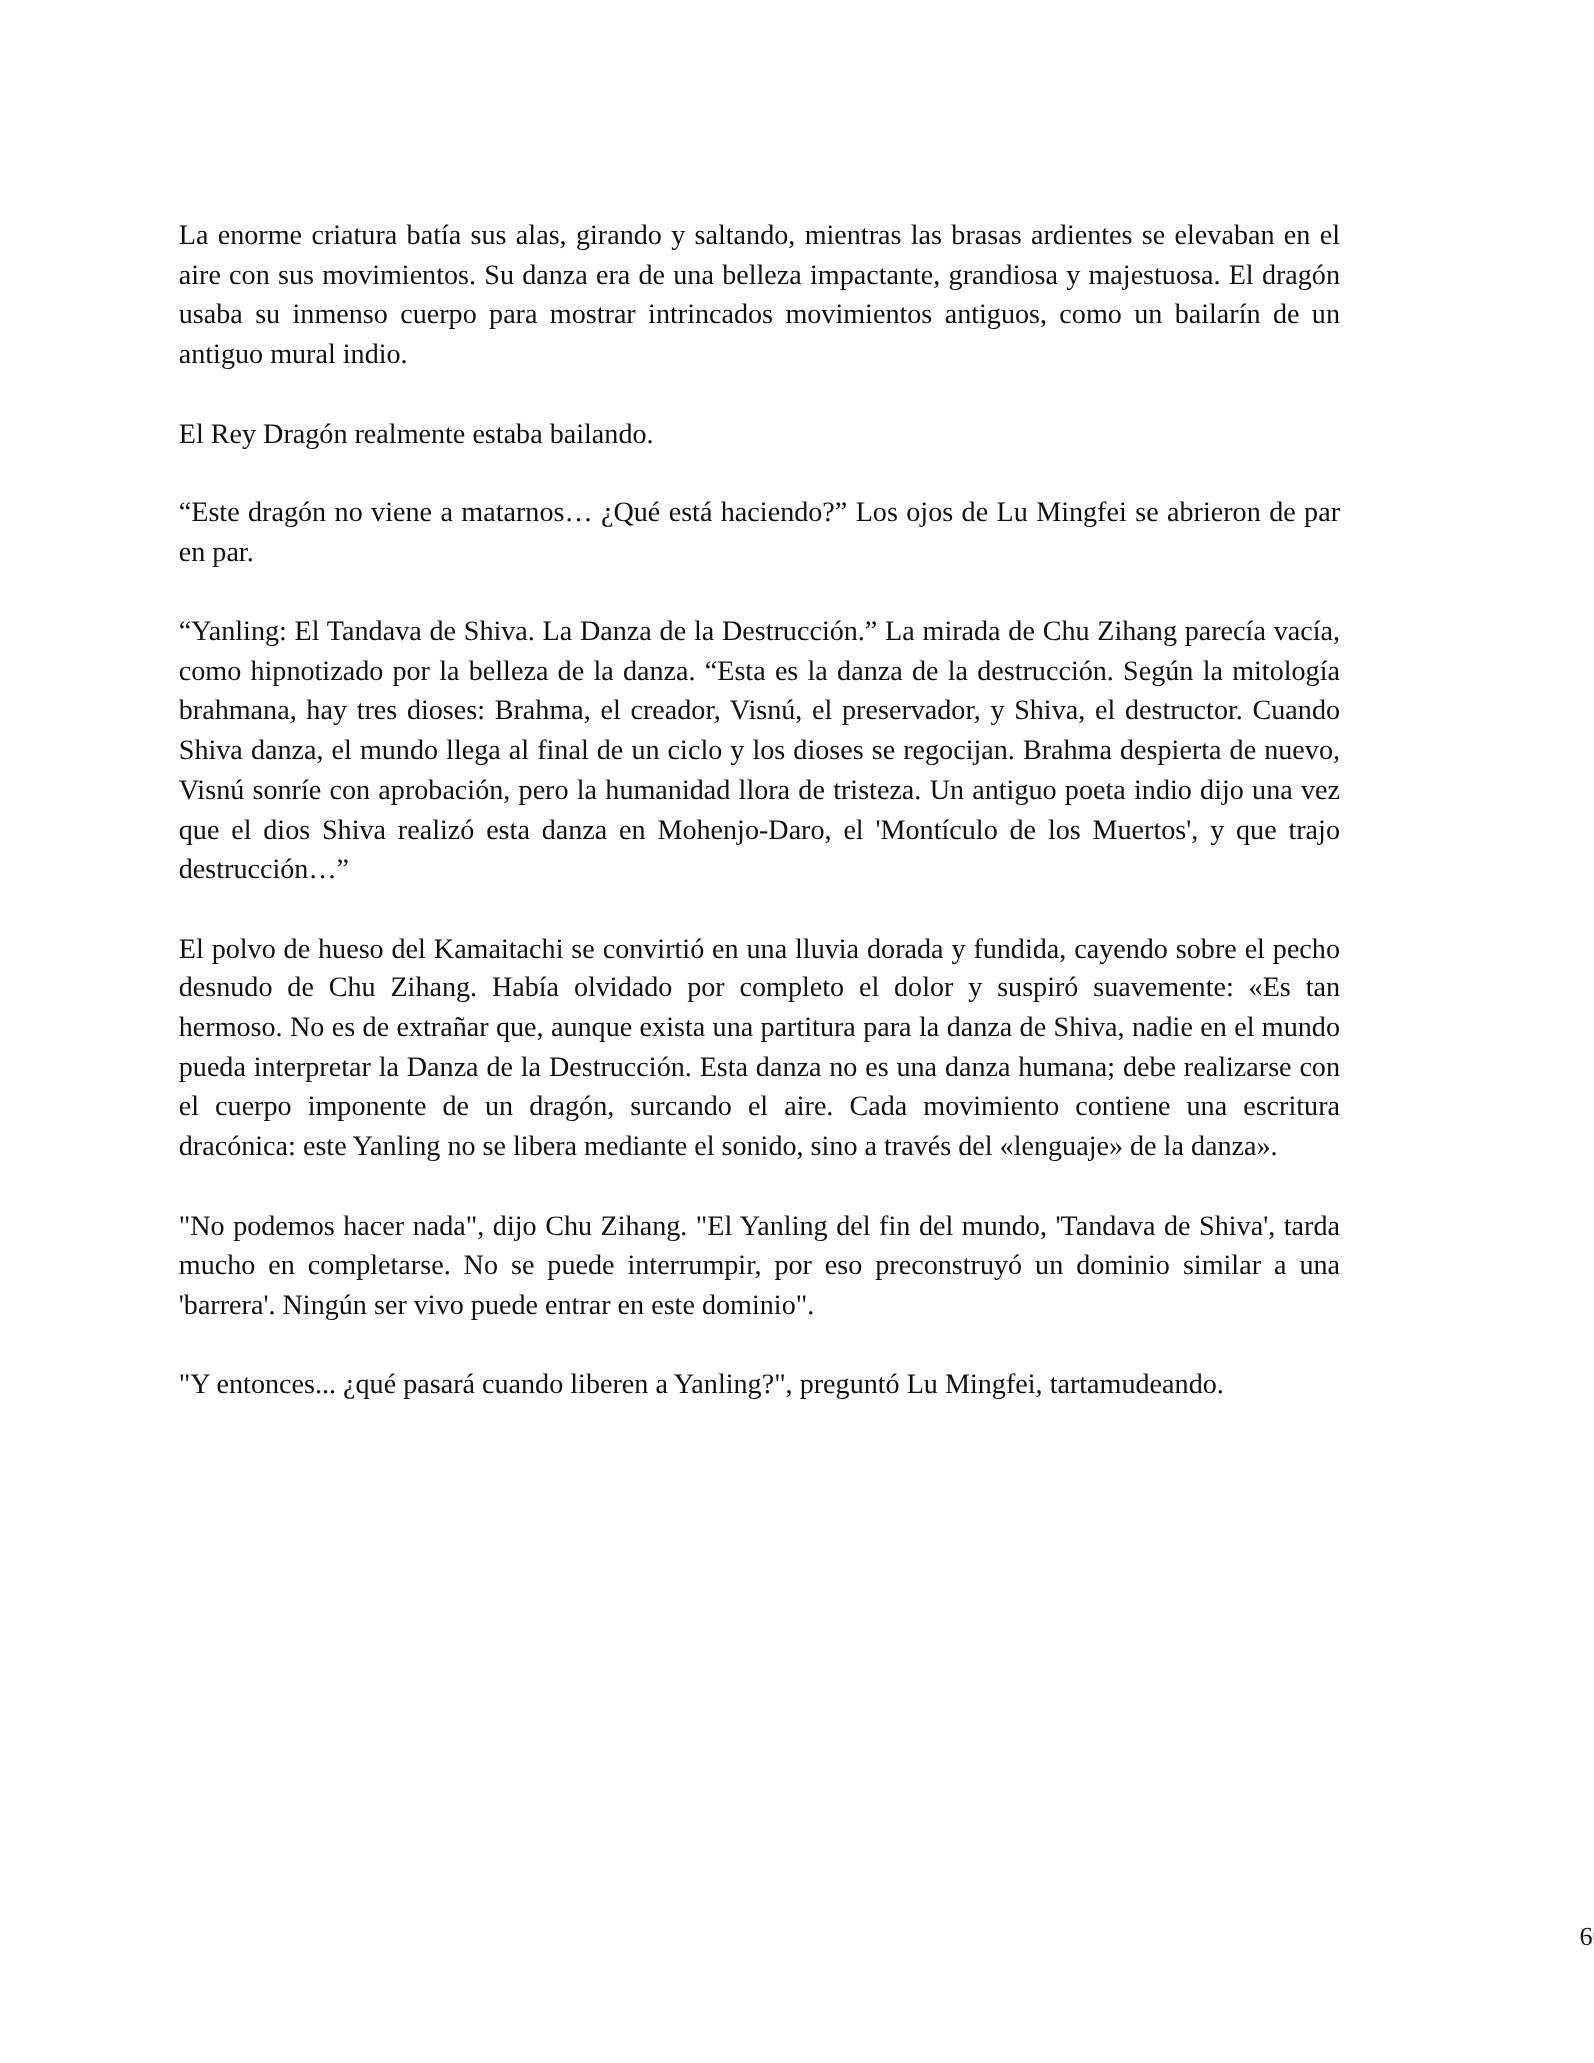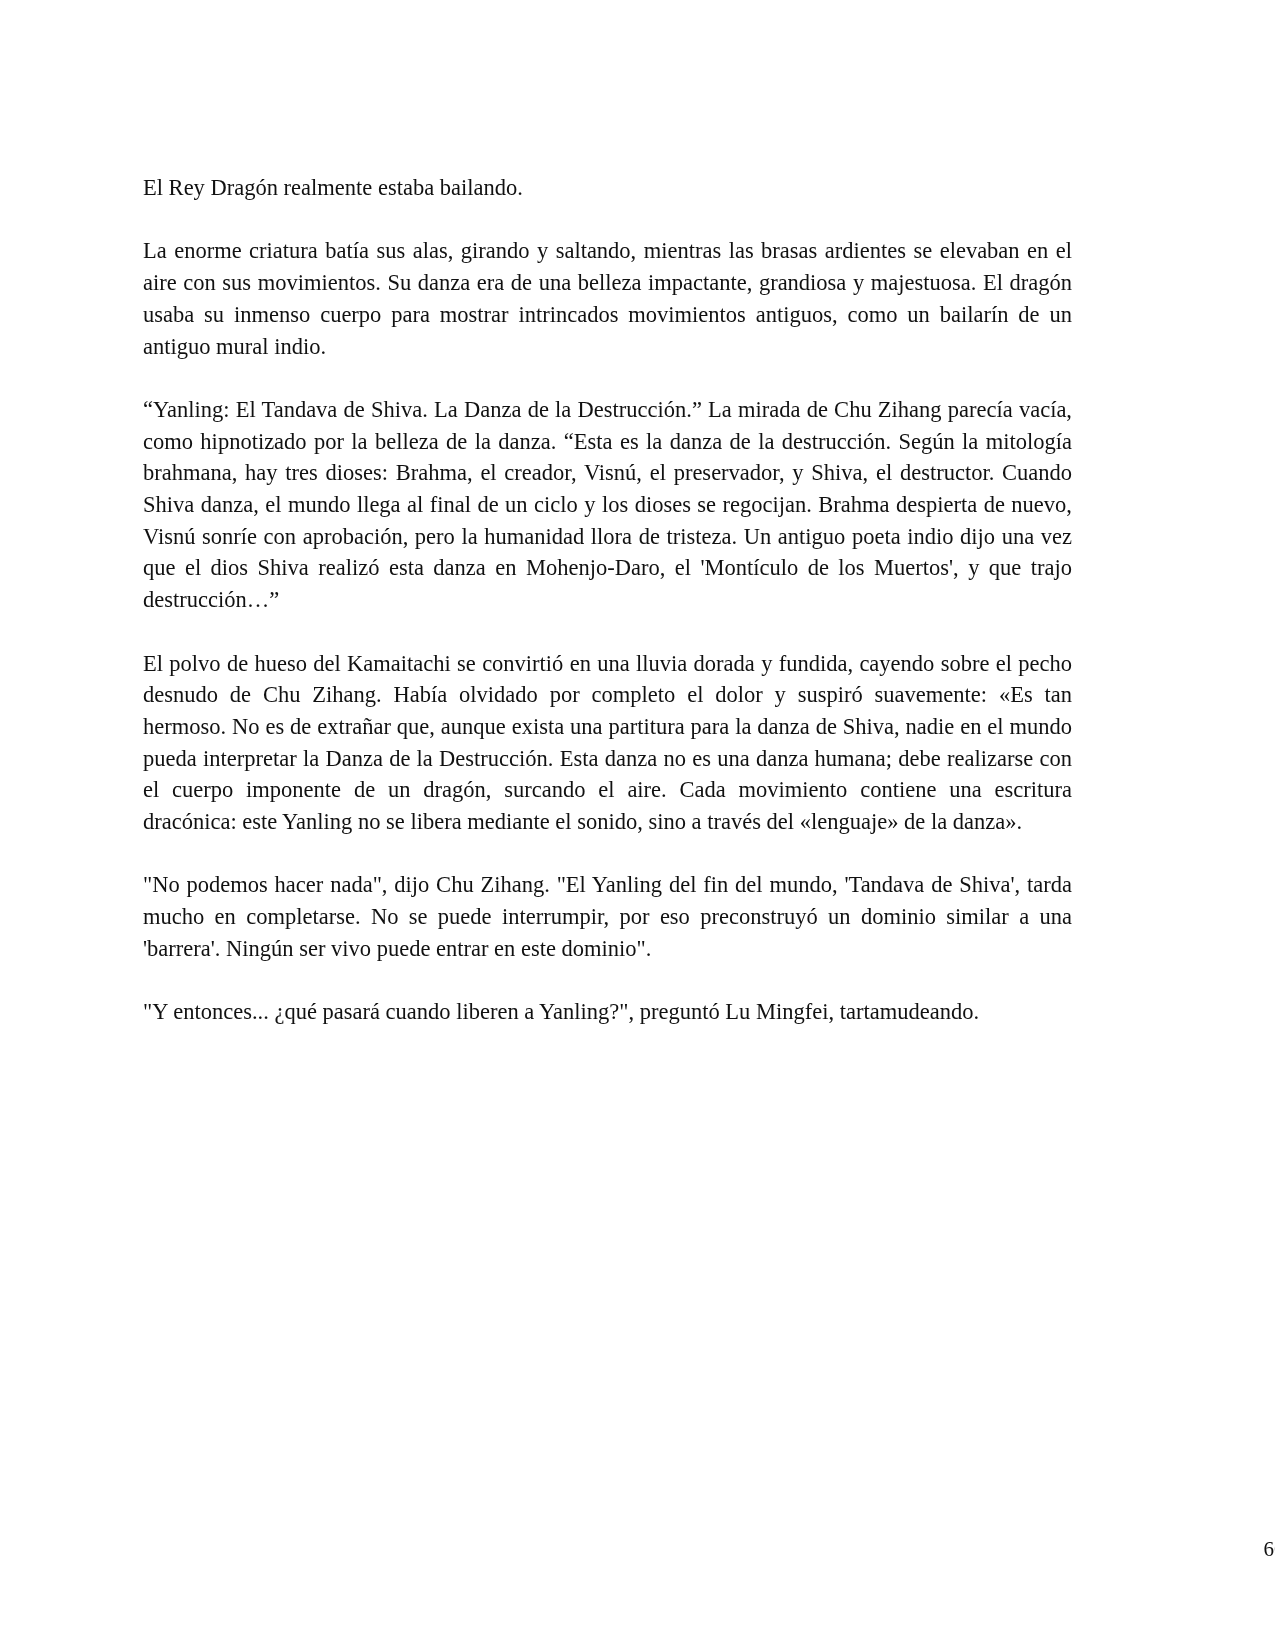--- a/index.html
+++ b/index.html
@@ -29,21 +29,22 @@
     font-family: Liberation Serif, serif;
     font-size: 21px;
     color: #111111;
     padding-left: 20px;
   }
 </style>
 </head>
 <body>
 
 <div class="page">
+  <p class="para">La enorme criatura batía sus alas, girando y saltando, mientras las brasas ardientes se elevaban en el aire con sus movimientos. Su danza era de una belleza impactante, grandiosa y majestuosa. El dragón usaba su inmenso cuerpo para mostrar intrincados movimientos antiguos, como un bailarín de un antiguo mural indio.</p>
   <p class="para">El Rey Dragón realmente estaba bailando.</p>
-  <p class="para">La enorme criatura batía sus alas, girando y saltando, mientras las brasas ardientes se elevaban en el aire con sus movimientos. Su danza era de una belleza impactante, grandiosa y majestuosa. El dragón usaba su inmenso cuerpo para mostrar intrincados movimientos antiguos, como un bailarín de un antiguo mural indio.</p>
+  <p class="para">“Este dragón no viene a matarnos… ¿Qué está haciendo?” Los ojos de Lu Mingfei se abrieron de par en par.</p>
   <p class="para">“Yanling: El Tandava de Shiva. La Danza de la Destrucción.” La mirada de Chu Zihang parecía vacía, como hipnotizado por la belleza de la danza. “Esta es la danza de la destrucción. Según la mitología brahmana, hay tres dioses: Brahma, el creador, Visnú, el preservador, y Shiva, el destructor. Cuando Shiva danza, el mundo llega al final de un ciclo y los dioses se regocijan. Brahma despierta de nuevo, Visnú sonríe con aprobación, pero la humanidad llora de tristeza. Un antiguo poeta indio dijo una vez que el dios Shiva realizó esta danza en Mohenjo-Daro, el 'Montículo de los Muertos', y que trajo destrucción…”</p>
   <p class="para">El polvo de hueso del Kamaitachi se convirtió en una lluvia dorada y fundida, cayendo sobre el pecho desnudo de Chu Zihang. Había olvidado por completo el dolor y suspiró suavemente: «Es tan hermoso. No es de extrañar que, aunque exista una partitura para la danza de Shiva, nadie en el mundo pueda interpretar la Danza de la Destrucción. Esta danza no es una danza humana; debe realizarse con el cuerpo imponente de un dragón, surcando el aire. Cada movimiento contiene una escritura dracónica: este Yanling no se libera mediante el sonido, sino a través del «lenguaje» de la danza».</p>
   <p class="para">"No podemos hacer nada", dijo Chu Zihang. "El Yanling del fin del mundo, 'Tandava de Shiva', tarda mucho en completarse. No se puede interrumpir, por eso preconstruyó un dominio similar a una 'barrera'. Ningún ser vivo puede entrar en este dominio".</p>
   <p class="para last">"Y entonces... ¿qué pasará cuando liberen a Yanling?", preguntó Lu Mingfei, tartamudeando.</p>
 </div>
 
 <div class="page-number">607</div>
 
 </body></html>

